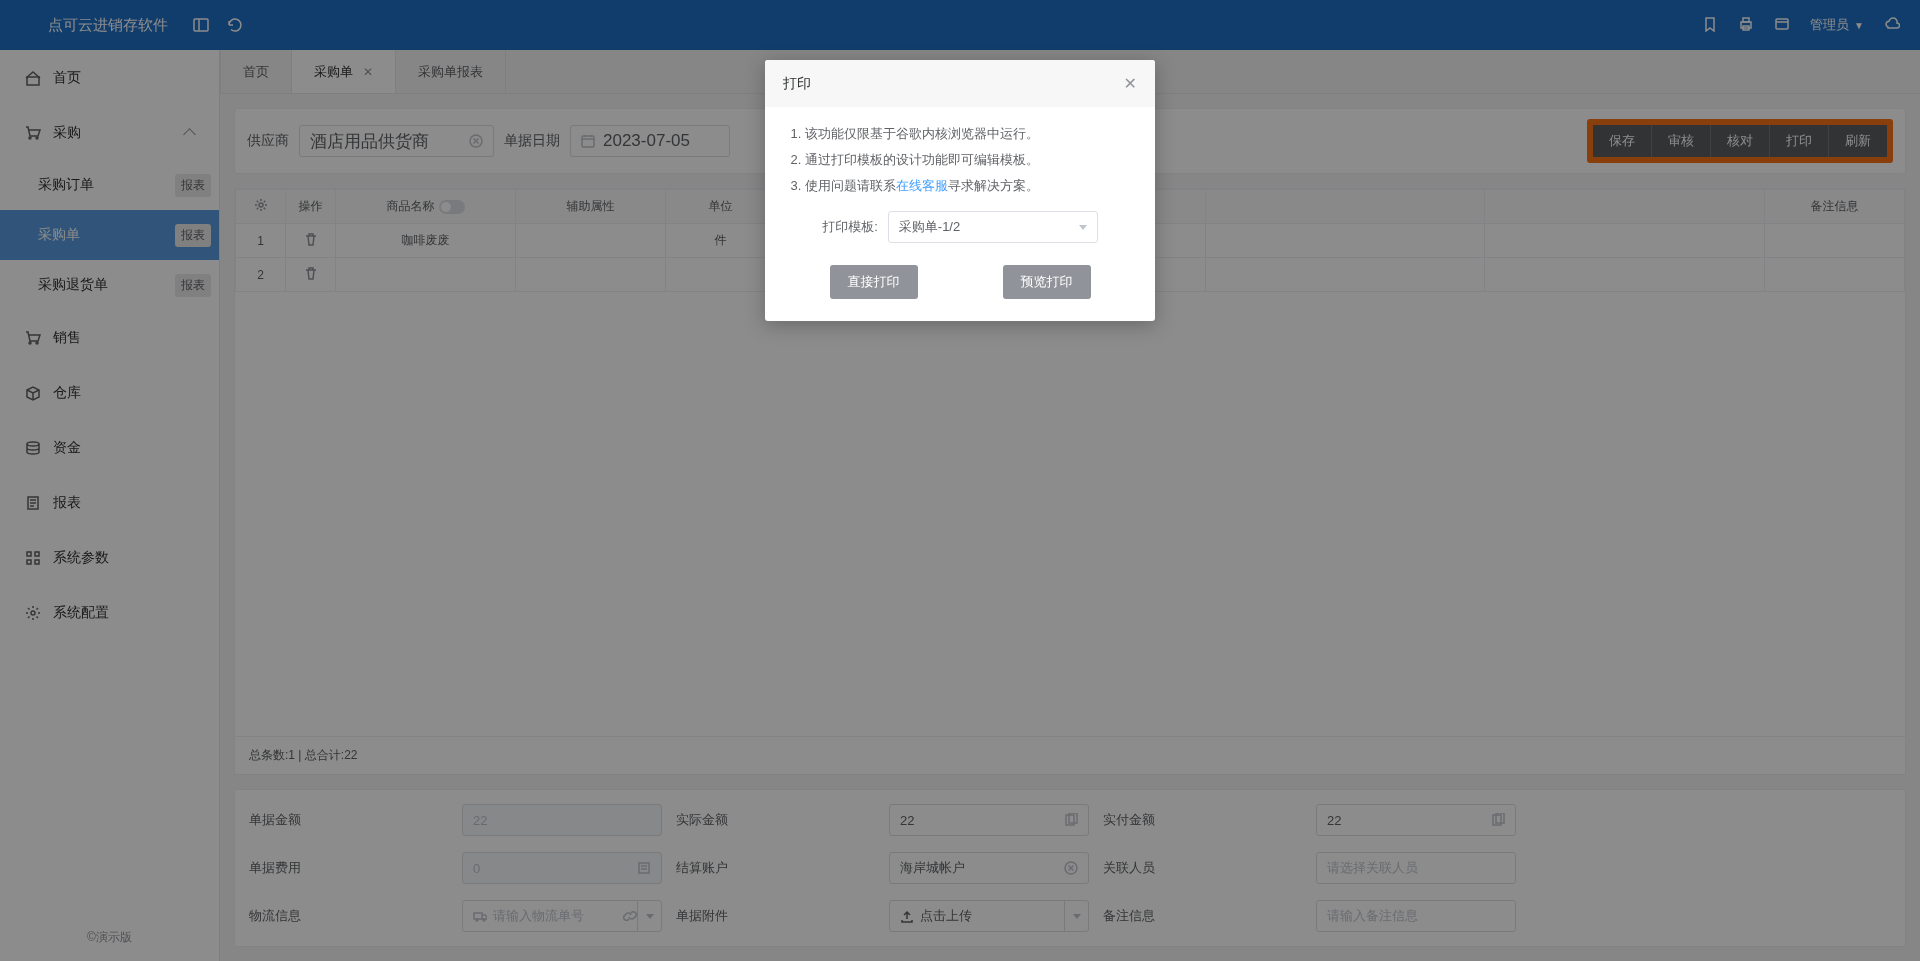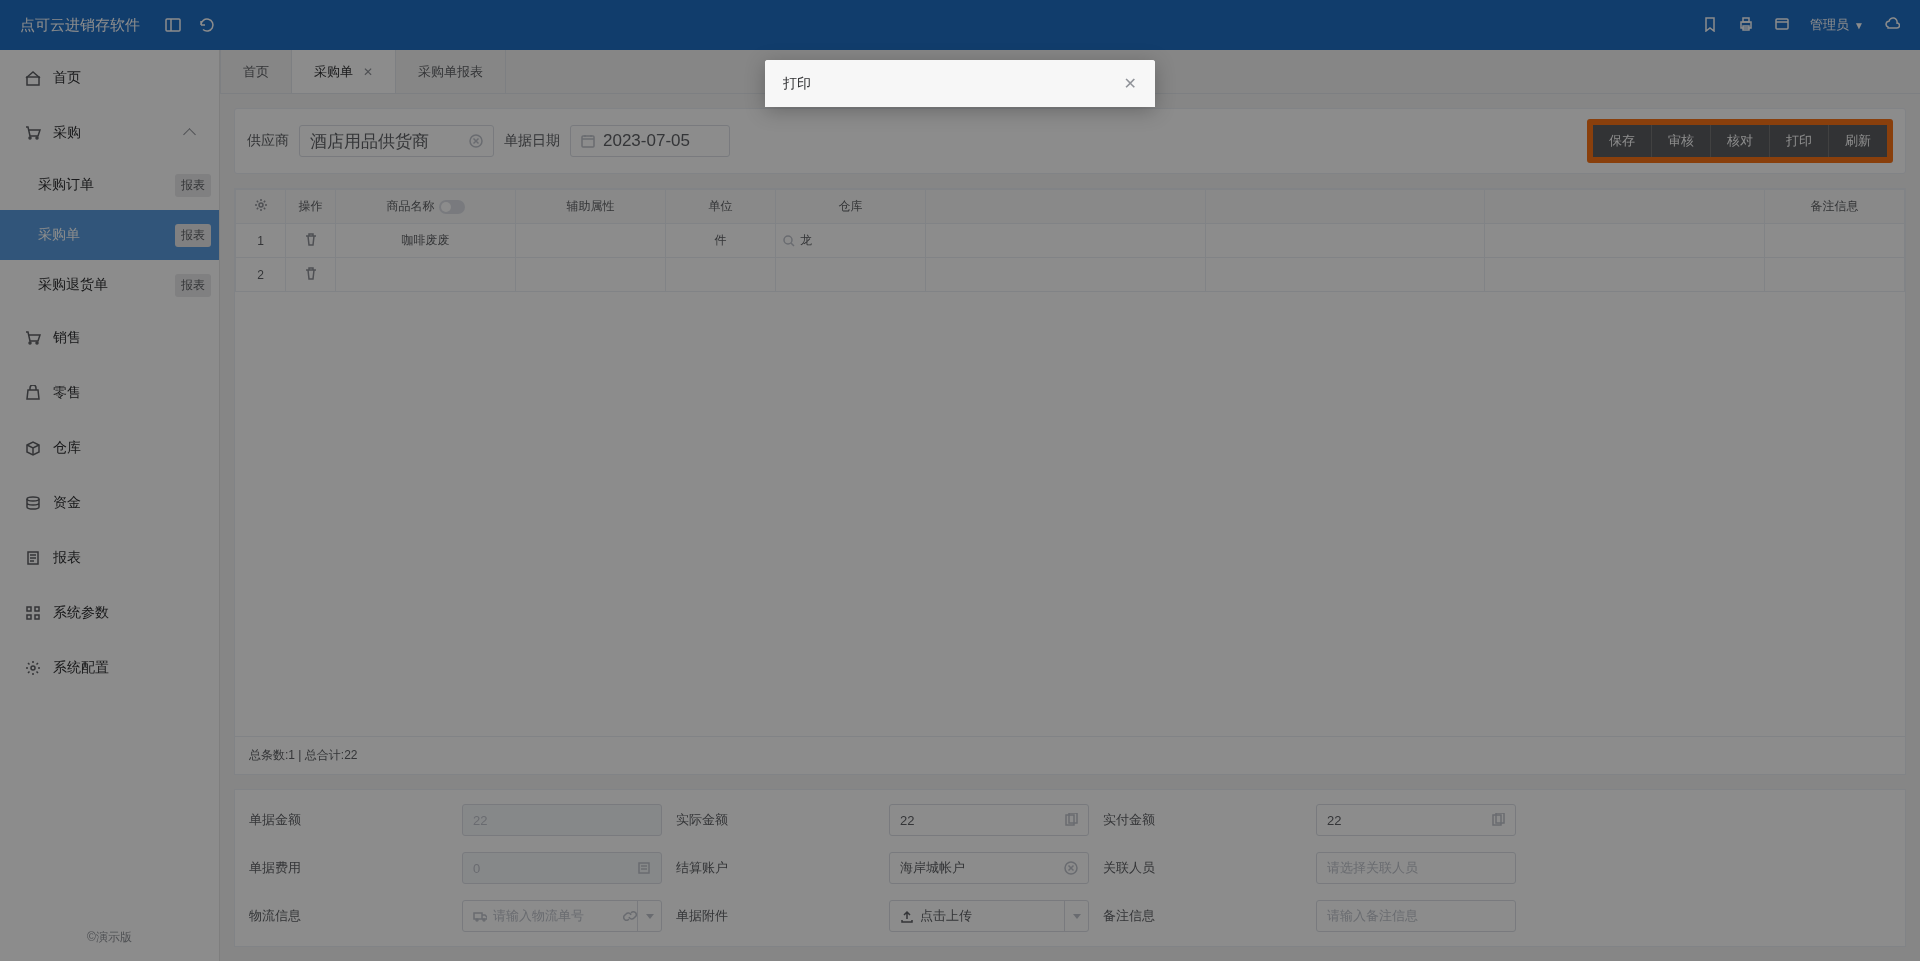--- a/index.html
+++ b/index.html
@@ -1,18 +1,18 @@
 <!DOCTYPE html>
 <html><head>
 <meta charset="utf-8">
 <style>
 * { margin: 0; padding: 0; box-sizing: border-box; }
 body { font-family: "Microsoft YaHei", "PingFang SC", sans-serif; font-size: 13px; color: #606266; background: #f0f2f5; overflow: hidden; width:1920px; height:961px; position: relative;}
 .header { background: #1f6fc5; height: 50px; display: flex; align-items: center; padding: 0 20px; color: #fff; }
-.header-title { font-size: 15px; margin-right: 25px; }
+.header-title { font-size: 15px; margin-right: 25px; margin-left: 28px; }
 .header-icons-left { display: flex; gap: 18px; }
 .header-icons-left svg, .header-right svg { width: 16px; height: 16px; stroke: #fff; fill: none; stroke-width: 1.5; }
 .header-right { margin-left: auto; display: flex; align-items: flex-start; gap: 20px; }
 .header-user { display: flex; align-items: center; gap: 5px; cursor: pointer;}
 .body-wrap { display: flex; height: calc(961px - 50px); }
 .sidebar { width: 220px; background: #fff; display: flex; flex-direction: column; border-right: 1px solid #e6e6e6;}
 .sidebar-menu { flex: 1; overflow: auto; }
 .menu-item { display: flex; align-items: center; height: 55px; padding: 0 25px; cursor: pointer; color: #303133; font-size: 14px; }
 .menu-item svg { width: 16px; height: 16px; stroke: #606266; fill: none; stroke-width: 1.5; margin-right: 12px;}
 .menu-item.has-children::after { content: ''; width: 8px; height: 8px; border-right: 1px solid #909399; border-bottom: 1px solid #909399; transform: rotate(45deg); margin-left: auto; margin-top:-4px;}
@@ -143,27 +143,20 @@
         <div class="menu-item">
           <svg>
             <circle cx="5" cy="13" r="1"></circle>
             <circle cx="12" cy="13" r="1"></circle>
             <path d="M1 2h2l2 9h8l2-6H4"></path>
           </svg>
           <span>销售</span>
         </div>
         <div class="menu-item">
           <svg>
-            <path d="M3 5h10l1 9H2z"></path>
-            <path d="M5 5V3a3 3 0 0 1 6 0v2"></path>
-          </svg>
-          <span>零售</span>
-        </div>
-        <div class="menu-item">
-          <svg>
             <path d="M2 5l6-3 6 3v7l-6 3-6-3z"></path>
             <path d="M2 5l6 3 6-3M8 8v7"></path>
           </svg>
           <span>仓库</span>
         </div>
         <div class="menu-item">
           <svg>
             <ellipse cx="8" cy="4" rx="6" ry="2"></ellipse>
             <path d="M2 4v4c0 1.1 2.7 2 6 2s6-.9 6-2V4M2 8v4c0 1.1 2.7 2 6 2s6-.9 6-2V8"></path>
           </svg>
@@ -384,13 +377,31 @@
     </div>
   </div>
 </div>
 
 <div class="overlay"></div>
 <div class="dialog">
   <div class="dialog-header">
     <span class="dialog-title">打印</span>
     <span class="dialog-close">✕</span>
   </div>
+  <div class="dialog-body">
+    <ol class="dialog-list" id="dialog-notes">
+        <li>该功能仅限基于谷歌内核浏览器中运行。</li>
+        <li>通过打印模板的设计功能即可编辑模板。</li>
+        <li>使用问题请联系<a href="#">在线客服</a>寻求解决方案。</li>
+      </ol>
+    <div class="dialog-row">
+      <span>打印模板:</span>
+      <div class="dialog-select">
+        <span>采购单-1/2</span>
+        <span class="chev-down"></span>
+      </div>
+    </div>
+    <div class="dialog-actions">
+      <button class="dialog-btn">直接打印</button>
+      <button class="dialog-btn">预览打印</button>
+    </div>
+  </div>
 </div>
 
 </body></html>

